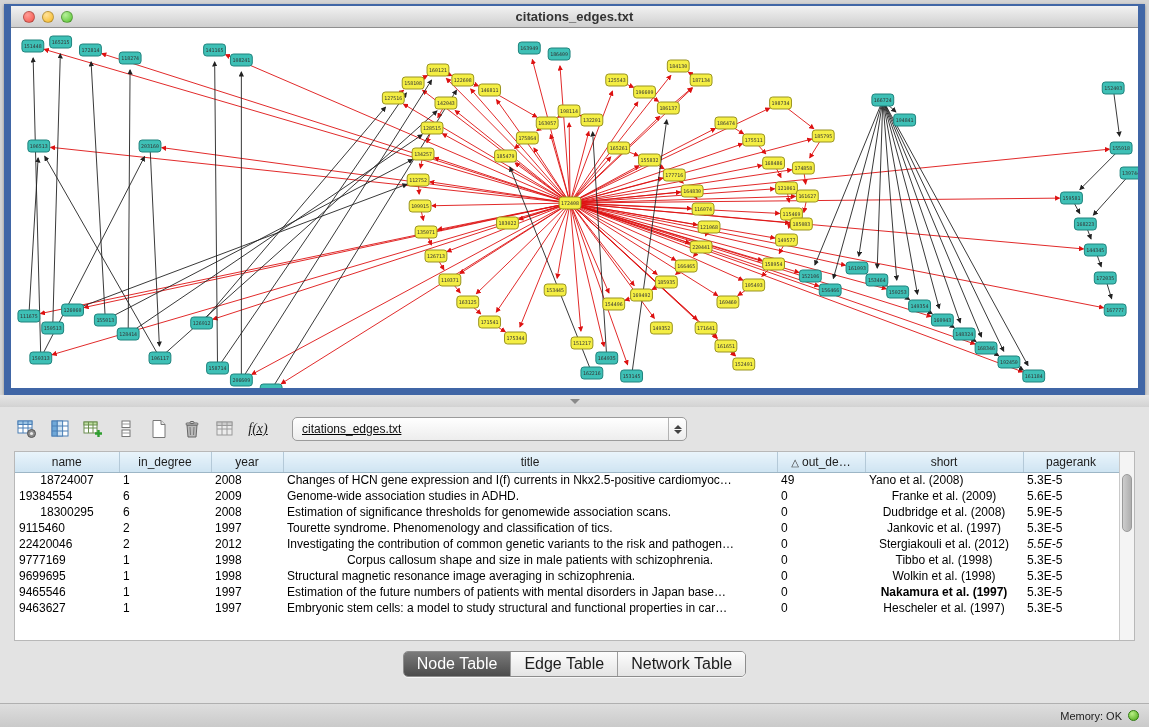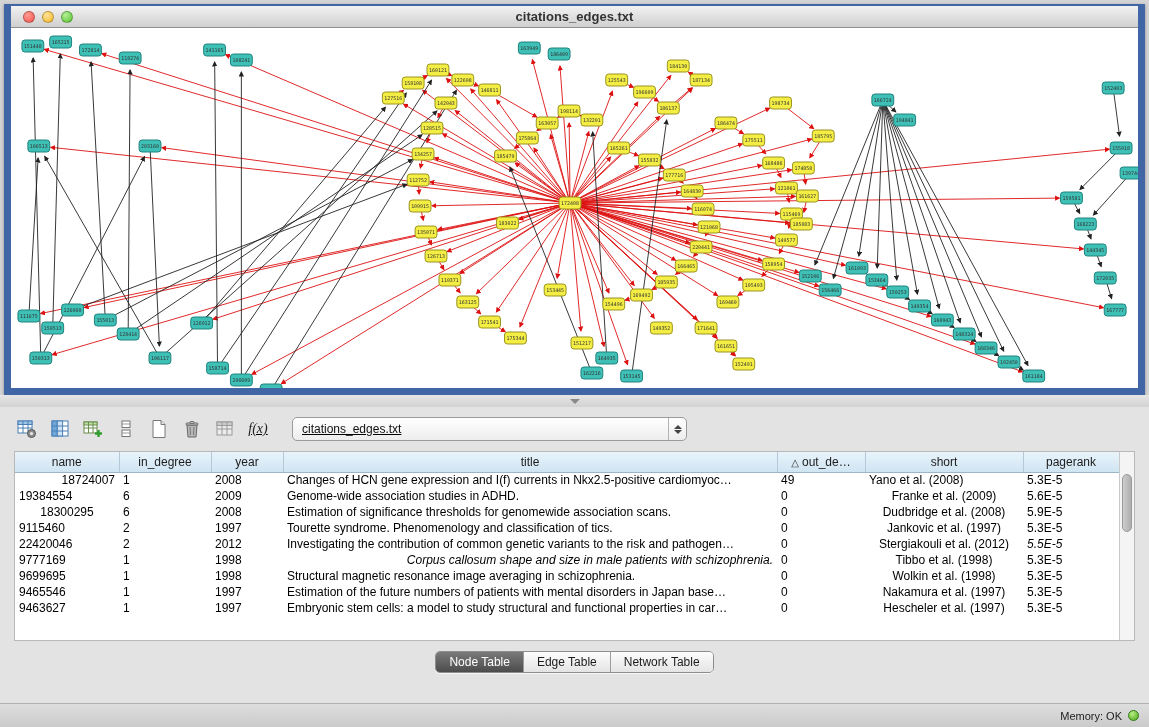--- a/index.html
+++ b/index.html
@@ -51,21 +51,21 @@
   table.data { border-collapse:collapse; table-layout:fixed; width:1104px; font-size:12px; }
   table.data th { height:20px; background:linear-gradient(#e9f4fb,#cfe4f2); border-right:1px solid #b4c9d8; border-bottom:1px solid #9db6c6;
     font-weight:400; color:#1c1c1c; text-align:center; overflow:hidden; white-space:nowrap; }
   table.data td { height:16px; padding:0 4px; white-space:nowrap; overflow:hidden; color:#000; }
   .sort-glyph { font-size:10px; margin-right:3px; color:#333; }
   .vscroll { position:absolute; top:0; right:0; width:15px; height:100%; background:#f4f4f4; border-left:1px solid #c9c9c9; }
   .vscroll .thumb { position:absolute; top:22px; left:2px; width:10px; height:58px; border-radius:6px; background:linear-gradient(90deg,#cdcdcd,#aeaeae); border:1px solid #9a9a9a; }
 
   .tabs-row { display:flex; justify-content:center; margin-top:10px; }
   .segmented { display:flex; border:1px solid #8d8d8d; border-radius:5px; overflow:hidden; box-shadow:0 1px 0 rgba(255,255,255,.7); }
-  .seg-item { padding:3px 13px; font-size:12px; color:#1c1c1c; background:linear-gradient(#fdfdfd,#e4e4e4); border-right:1px solid #9c9c9c; cursor:default; }
+  .seg-item { padding:3px 13px; font-size:16px; color:#1c1c1c; background:linear-gradient(#fdfdfd,#e4e4e4); border-right:1px solid #9c9c9c; cursor:default; }
   .seg-item:last-child { border-right:none; }
   .seg-item.active { background:linear-gradient(#7a7a7a,#4c4c4c); color:#fff; }
 
   
   .status-bar { position:absolute; left:0; bottom:0; width:1149px; height:24px; background:linear-gradient(#dedede,#cacaca);
     border-top:1px solid #b0b0b0; display:flex; align-items:center; justify-content:flex-end; padding-right:10px; gap:6px; font-size:11px; color:#222; }
   .mem-dot { width:11px; height:11px; border-radius:50%; border:1px solid #2e7a0e; background:radial-gradient(circle at 35% 30%, #b9ef86, #49a614); }
 </style>
 </head>
 <body>
@@ -778,21 +778,21 @@
             <th style="width: 92px;">in_degree</th>
             <th style="width: 72px;">year</th>
             <th style="width: 494px;">title</th>
             <th style="width: 88px;"><span class="sort-glyph">△</span>out_de…</th>
             <th style="width: 158px;">short</th>
             <th style="width: 96px;">pagerank</th>
           </tr>
         </thead>
       <tbody id="table-body">
           <tr>
-            <td style="text-align: right; margin-left: 16px;">18724007</td>
+            <td style="text-align: center; margin-left: 16px;">18724007</td>
             <td style="text-align: left;">1</td>
             <td style="text-align: left;">2008</td>
             <td style="text-align: left;">Changes of HCN gene expression and I(f) currents in Nkx2.5-positive cardiomyoc…</td>
             <td style="text-align: left;">49</td>
             <td style="text-align: left;">Yano et al. (2008)</td>
             <td style="text-align: left;">5.3E-5</td>
           </tr>
           <tr>
             <td style="text-align: left;">19384554</td>
             <td style="text-align: left;">6</td>
@@ -826,41 +826,41 @@
             <td style="text-align: left;">2012</td>
             <td style="text-align: left;">Investigating the contribution of common genetic variants to the risk and pathogen…</td>
             <td style="text-align: left;">0</td>
             <td style="text-align: center;">Stergiakouli et al. (2012)</td>
             <td style="text-align: left; font-style: italic;">5.5E-5</td>
           </tr>
           <tr>
             <td style="text-align: left;">9777169</td>
             <td style="text-align: left;">1</td>
             <td style="text-align: left;">1998</td>
-            <td style="text-align: right; font-style: italic;">Corpus callosum shape and size in male patients with schizophrenia.</td>
+            <td style="text-align: center;">Corpus callosum shape and size in male patients with schizophrenia.</td>
             <td style="text-align: left;">0</td>
             <td style="text-align: center;">Tibbo et al. (1998)</td>
             <td style="text-align: left;">5.3E-5</td>
           </tr>
           <tr>
             <td style="text-align: left;">9699695</td>
             <td style="text-align: left;">1</td>
             <td style="text-align: left;">1998</td>
             <td style="text-align: left;">Structural magnetic resonance image averaging in schizophrenia.</td>
             <td style="text-align: left;">0</td>
             <td style="text-align: center;">Wolkin et al. (1998)</td>
             <td style="text-align: left;">5.3E-5</td>
           </tr>
           <tr>
             <td style="text-align: left;">9465546</td>
             <td style="text-align: left;">1</td>
             <td style="text-align: left;">1997</td>
             <td style="text-align: left;">Estimation of the future numbers of patients with mental disorders in Japan base…</td>
             <td style="text-align: left;">0</td>
-            <td style="text-align: center;">Nakamura et al. (1997)</td>
+            <td style="text-align: center; font-weight: bold;">Nakamura et al. (1997)</td>
             <td style="text-align: left;">5.3E-5</td>
           </tr>
           <tr>
             <td style="text-align: left;">9463627</td>
             <td style="text-align: left;">1</td>
             <td style="text-align: left;">1997</td>
             <td style="text-align: left;">Embryonic stem cells: a model to study structural and functional properties in car…</td>
             <td style="text-align: left;">0</td>
             <td style="text-align: center;">Hescheler et al. (1997)</td>
             <td style="text-align: left;">5.3E-5</td>

